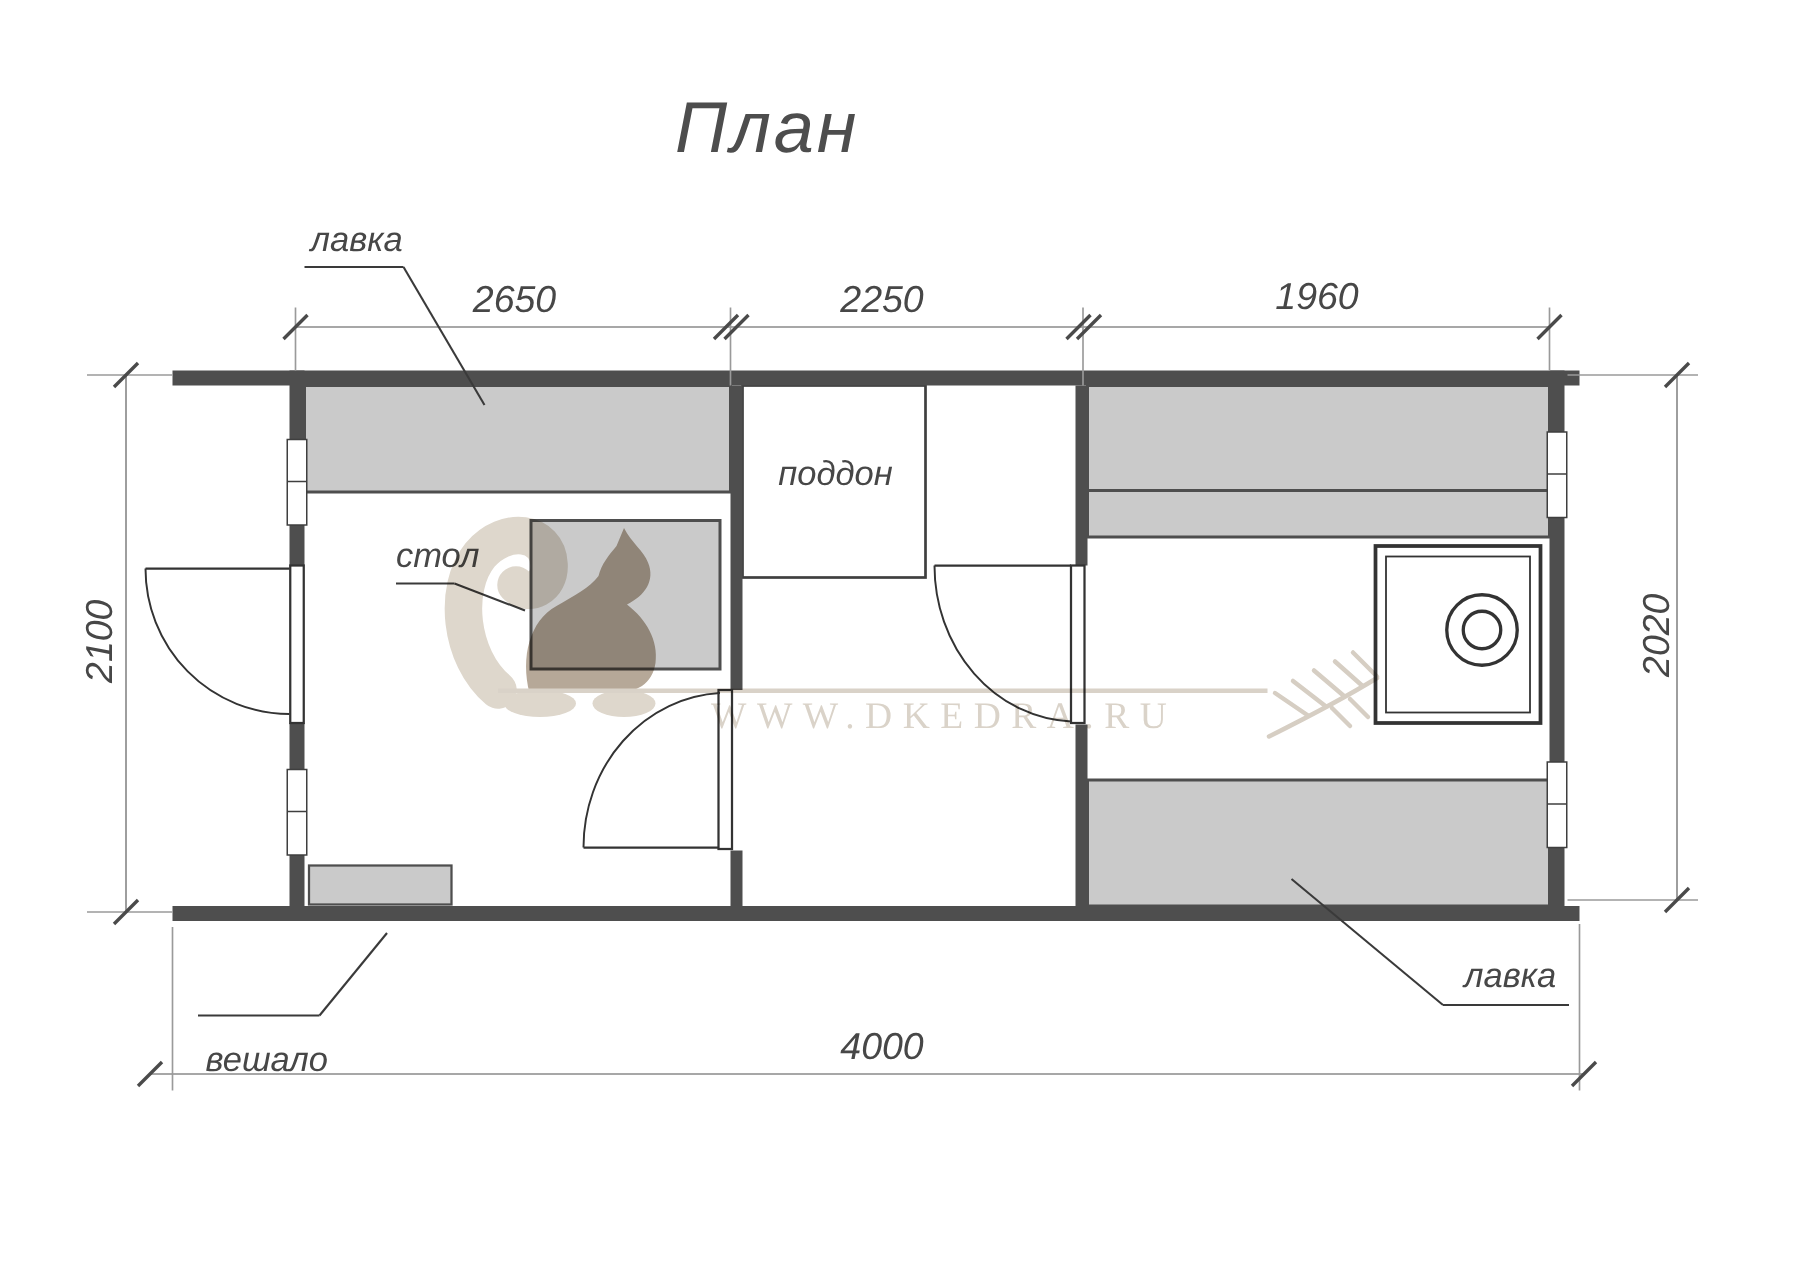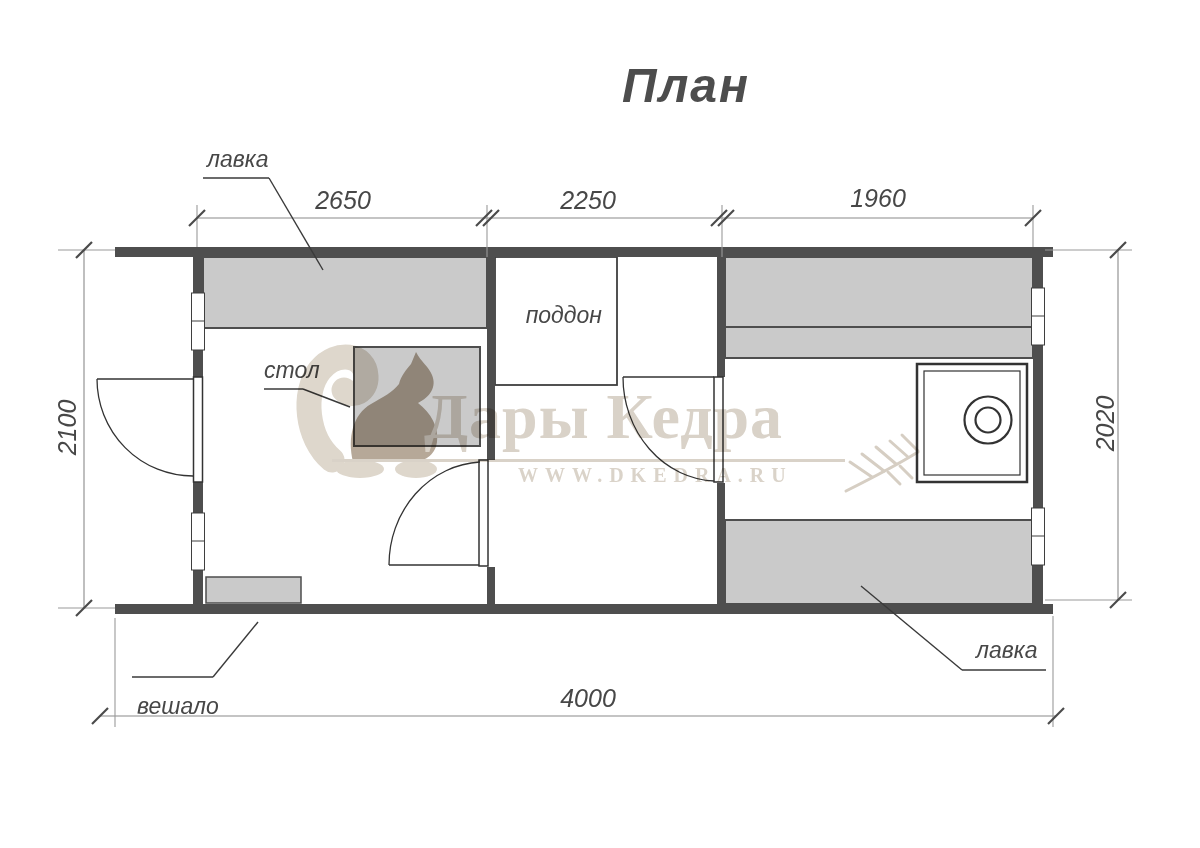--- a/index.html
+++ b/index.html
@@ -2,29 +2,29 @@
 <html><head>
 <meta charset="utf-8">
 <style>
   html,body{margin:0;padding:0;background:#ffffff;}
   #canvas{position:relative;width:1200px;height:848px;background:#ffffff;overflow:hidden;
           font-family:"Liberation Sans",sans-serif;}
   #plan-svg{position:absolute;left:0;top:0;}
   .lbl{position:absolute;color:#474747;font-style:italic;font-size:23px;white-space:nowrap;}
   .dim{position:absolute;color:#474747;font-style:italic;font-size:25px;width:120px;text-align:center;white-space:nowrap;}
   .dim.vert{transform:rotate(-90deg);}
-  #plan-title{position:absolute;left:450px;top:58px;width:300px;text-align:right;
-              font-size:48px;font-style:italic;color:#4d4d4d;letter-spacing:2px;font-weight:bold;}
+  #plan-title{position:absolute;left:450px;top:58px;width:300px;text-align:left;
+              font-size:48px;font-style:italic;color:#4d4d4d;letter-spacing:2px;}
   #watermark{position:absolute;left:0;top:0;width:1200px;height:848px;pointer-events:none;
              mix-blend-mode:multiply;}
   #wm-brand{position:absolute;left:424px;top:380px;font-family:"Liberation Serif",serif;
             font-weight:bold;font-size:64px;color:#d9d2c8;letter-spacing:1px;white-space:nowrap;}
   #wm-underline{position:absolute;left:332px;top:459px;width:513px;height:3px;background:#d9d2c8;}
   #wm-url{position:absolute;left:474px;top:464px;font-family:"Liberation Serif",serif;
-          font-weight:bold;font-size:20px;color:#dad3c9;letter-spacing:7px;white-space:nowrap;margin-left:44px;}
+          font-weight:normal;font-size:25px;color:#dad3c9;letter-spacing:7px;white-space:nowrap;}
   .wm-svg{position:absolute;}
 </style>
 </head>
 <body>
 
 <div id="canvas">
 
   <svg id="plan-svg" width="1200" height="848" viewBox="0 0 1200 848">
 
     <g fill="#cacaca" stroke="#4e4e4e" stroke-width="2">
@@ -135,42 +135,41 @@
       <line x1="213" y1="677" x2="258" y2="622"></line>
       <line x1="962" y1="670" x2="1046" y2="670"></line>
       <line x1="962" y1="670" x2="861" y2="586"></line>
     </g>
   </svg>
 
   <div id="plan-title">План</div>
 
   <div class="lbl" style="left:207px;top:146px;">лавка</div>
   <div class="lbl" style="left:264px;top:357px;">стол</div>
-  <div class="lbl" style="left:512px;top:302px;width:90px;text-align:right;">поддон</div>
+  <div class="lbl" style="left:512px;top:302px;width:90px;text-align:center;">поддон</div>
   <div class="lbl" style="left:137px;top:645px;margin-top:48px;">вешало</div>
   <div class="lbl" style="left:976px;top:637px;">лавка</div>
 
   <div class="dim" style="left:283px;top:186px;">2650</div>
   <div class="dim" style="left:528px;top:186px;">2250</div>
   <div class="dim" style="left:818px;top:184px;">1960</div>
   <div class="dim vert" style="left:7px;top:413px;">2100</div>
   <div class="dim vert" style="left:1045px;top:409px;">2020</div>
   <div class="dim" style="left:528px;top:684px;">4000</div>
 
   <div id="watermark">
     <svg class="wm-svg" style="left:280px;top:325px;" width="215" height="155" viewBox="280 325 215 155">
       <path d="M332,460 C306,438 302,392 320,370 C337,350 365,354 366,376 C367,392 352,398 344,390" fill="none" stroke="#ded7cc" stroke-width="25" stroke-linecap="round"></path>
       <ellipse cx="360" cy="469" rx="24" ry="9" fill="#ded7cc"></ellipse>
       <ellipse cx="416" cy="469" rx="21" ry="9" fill="#ded7cc"></ellipse>
       <path d="M353,462 C347,438 353,414 371,404 C383,397 393,392 399,384
                C401,376 406,370 411,364 L416,352 C421,362 429,367 432,375
                C437,387 430,397 418,403 C431,413 439,427 437,442
                C435,456 424,462 410,462 Z" fill="#b6a898"></path>
     </svg>
-    <div id="wm-brand">Дары Кедра</div>
     <div id="wm-underline"></div>
     <div id="wm-url">WWW.DKEDRA.RU</div>
     <svg class="wm-svg" style="left:840px;top:430px;" width="95" height="65" viewBox="840 430 95 65">
       <g stroke="#d6cec3" stroke-width="3" stroke-linecap="round" fill="none">
         <path d="M846,491 C868,480 892,468 918,452"></path>
         <line x1="872" y1="477" x2="850" y2="462"></line>
         <line x1="884" y1="471" x2="862" y2="454"></line>
         <line x1="896" y1="464" x2="876" y2="447"></line>
         <line x1="908" y1="457" x2="890" y2="441"></line>
         <line x1="918" y1="451" x2="902" y2="435"></line>

